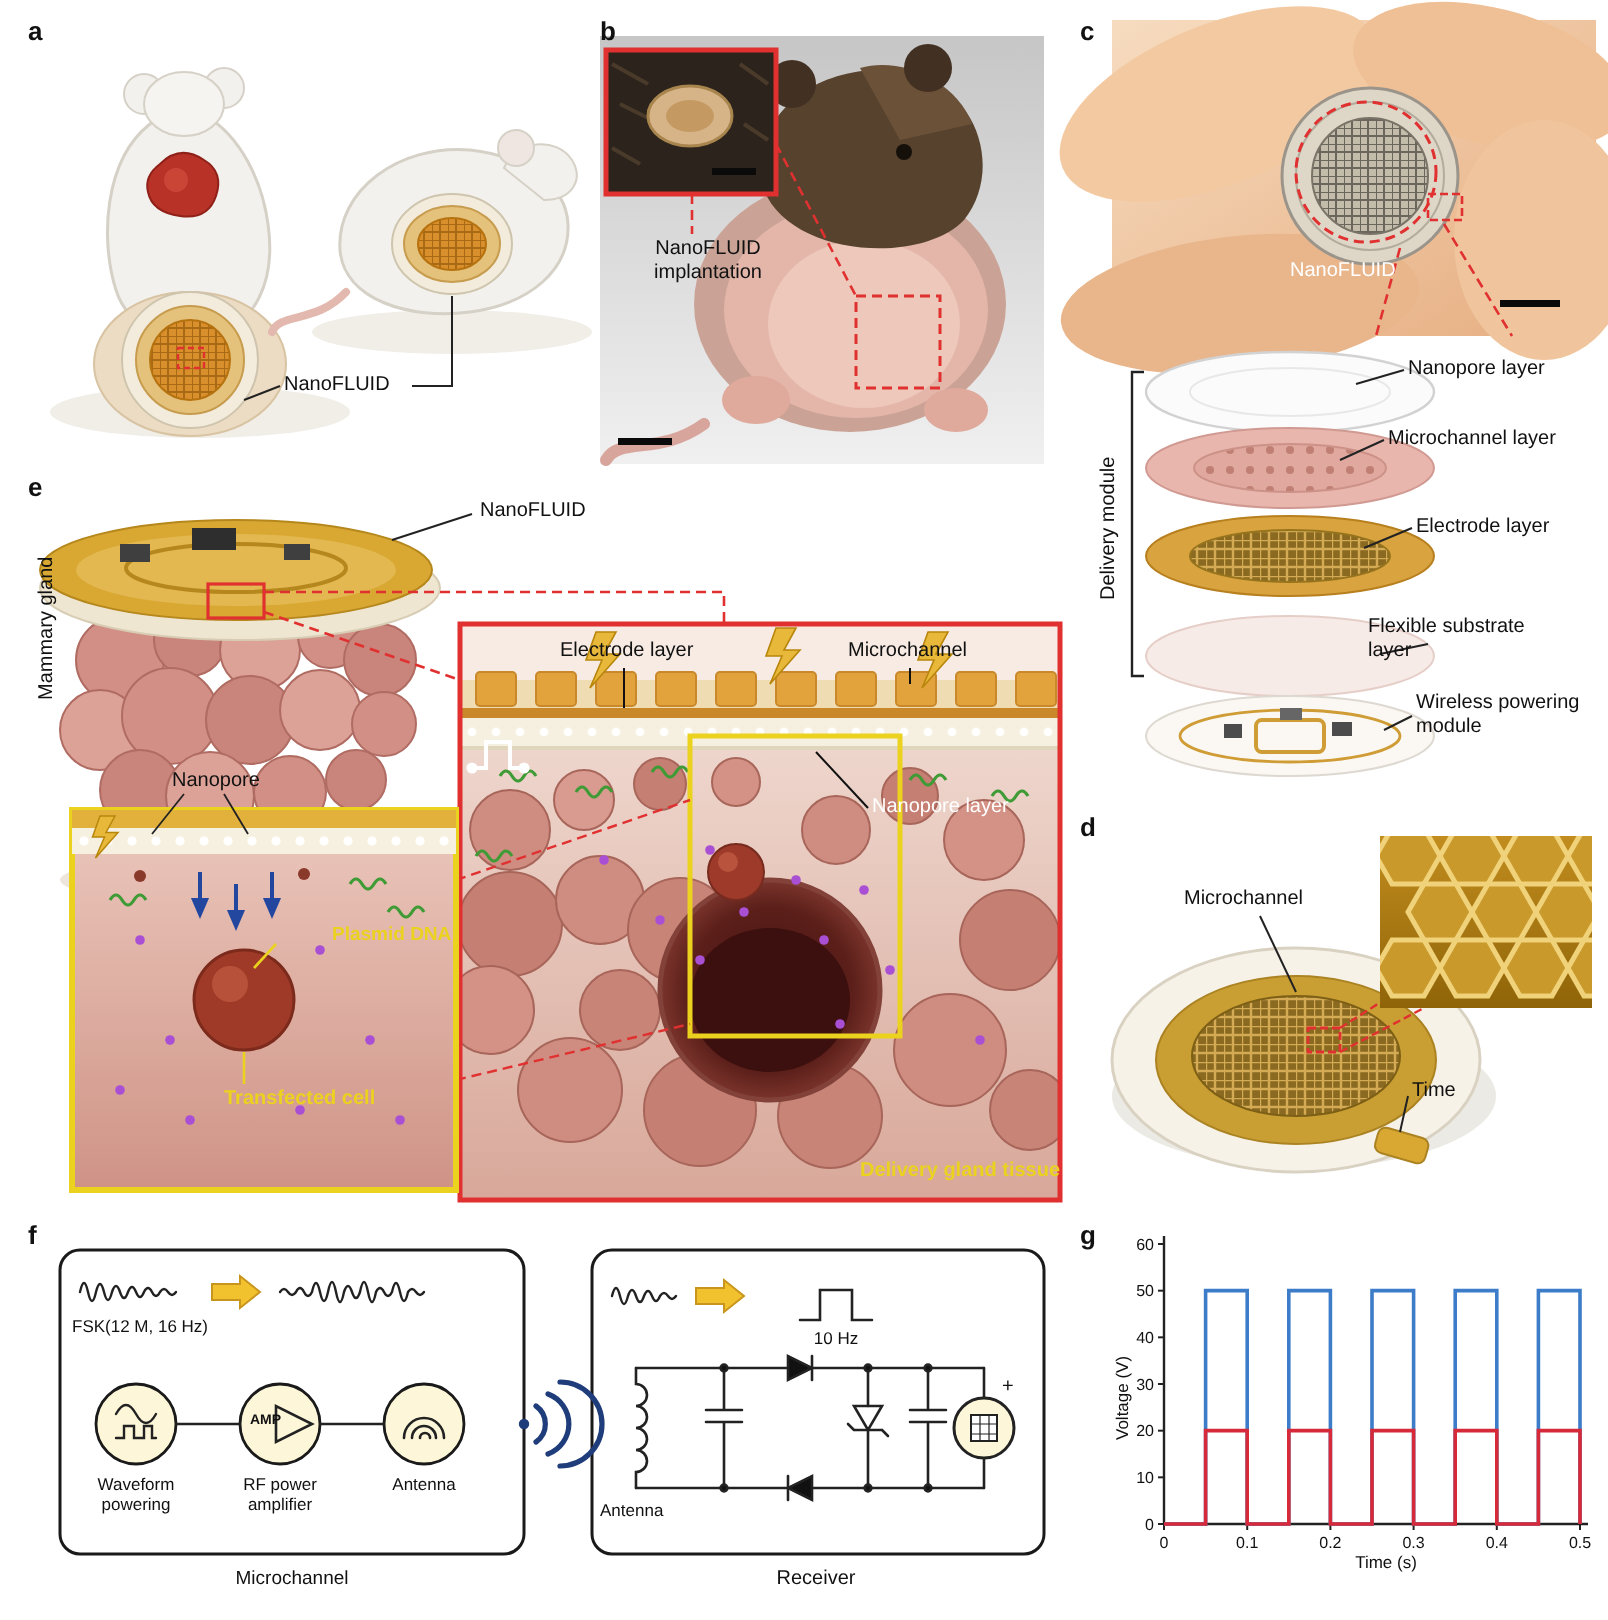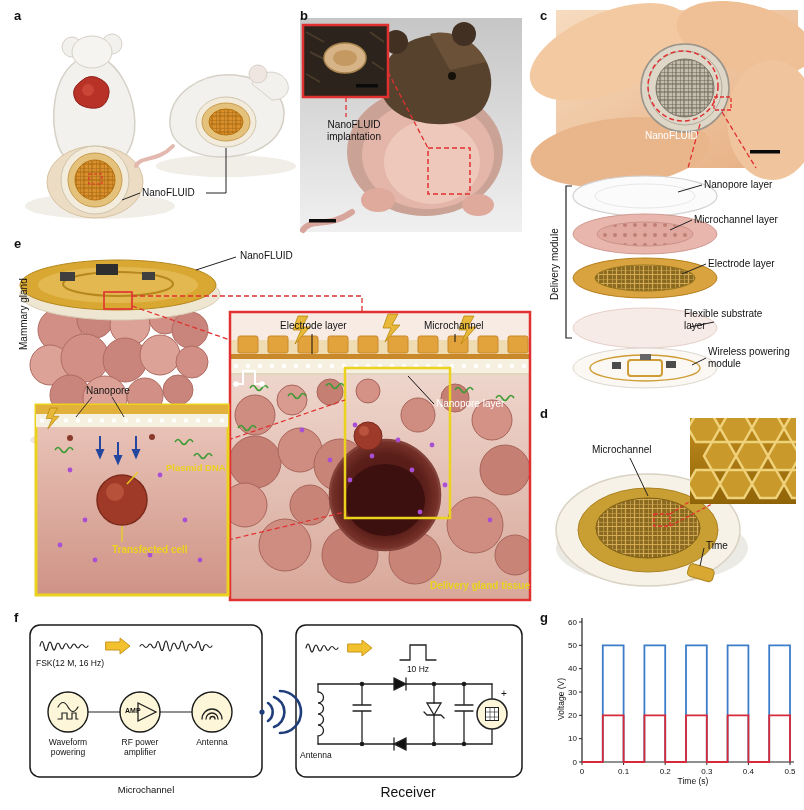--- a/index.html
+++ b/index.html
@@ -533,19 +533,19 @@
 <div class="lbl letter" style="left:14px;top:610px">f</div>
 <div class="lbl f8 nw" style="left:36px;top:658px">FSK(12 M, 16 Hz)</div>
 <div class="lbl f7" style="left:125px;top:707px">AMP</div>
 <div class="lbl f8 c" style="left:40px;top:737px;width:56px">Waveform powering</div>
 <div class="lbl f8 c" style="left:112px;top:737px;width:56px">RF power amplifier</div>
 <div class="lbl f8 c" style="left:184px;top:737px;width:56px">Antenna</div>
 <div class="lbl c" style="left:96px;top:784px;width:100px;font-size:9.5px">Microchannel</div>
 <div class="lbl f8 c" style="left:400px;top:664px;width:36px">10 Hz</div>
 <div class="lbl f8 nw" style="left:300px;top:750px">Antenna</div>
 <div class="lbl" style="left:501px;top:688px">+</div>
-<div class="lbl c" style="left:358px;top:784px;width:100px;font-size:14px">Receiver</div>
+<div class="lbl c" style="left:358px;top:784px;width:100px;font-size:10px">Receiver</div>
 
 <div class="lbl letter" style="left:540px;top:610px">g</div>
 <div class="lbl rot f8 nw" style="left:556px;top:720px">Voltage (V)</div>
 <div class="lbl f8 c" style="left:658px;top:776px;width:70px">Time (s)</div>
 
 </div>
 
 </body></html>

